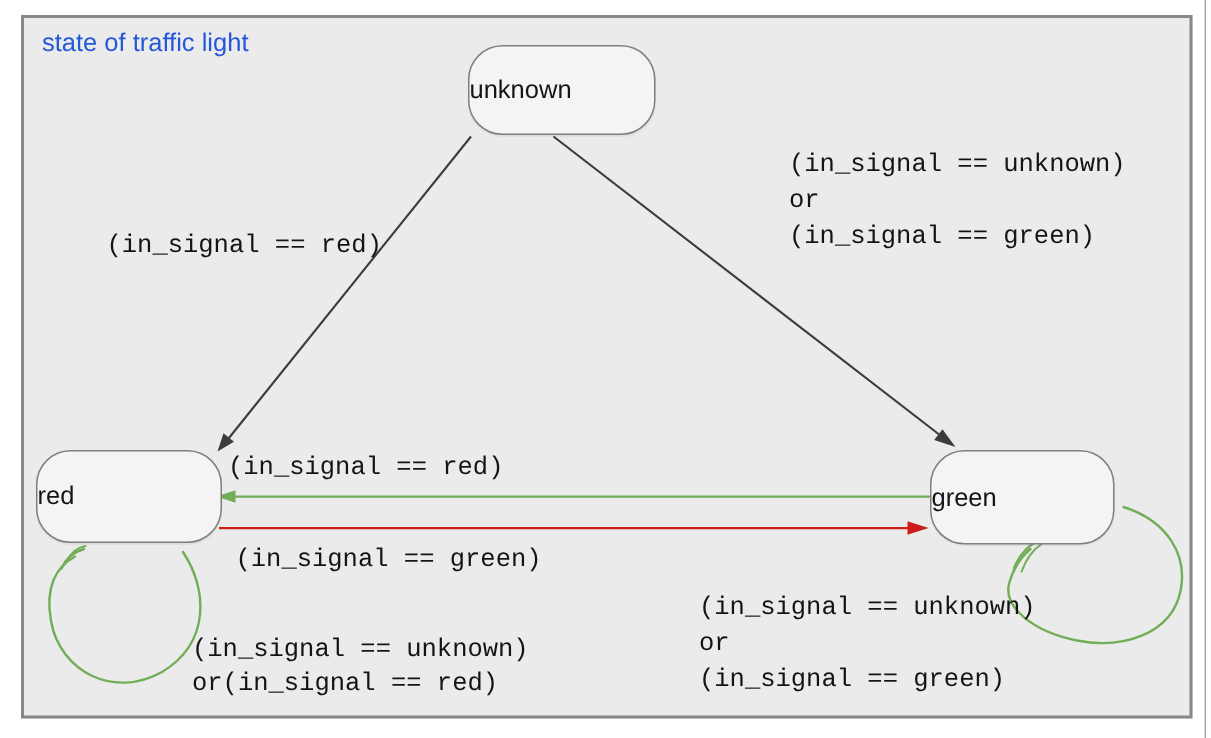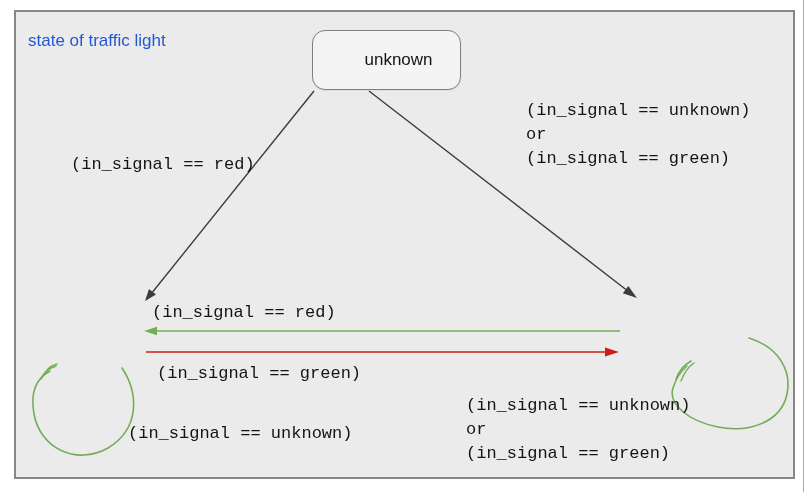--- a/index.html
+++ b/index.html
@@ -26,38 +26,36 @@
     background: #a9a9a9;
   }
   .overlay {
     position: absolute;
     left: 0; top: 0;
     width: 807px; height: 492px;
     pointer-events: none;
   }
   .title-block {
     position: absolute;
-    left: 28px; top: 30px;
+    left: 28px; top: 18px;
     font-size: 17px;
     line-height: 22px;
     color: #2457d8;
     white-space: nowrap;
   }
   .state {
     position: absolute;
     background: #f4f4f4;
     border: 1.5px solid #7f7f7f;
-    border-radius: 13px;
+    border-radius: 23px;
     display: flex;
     align-items: center;
-    justify-content: center;
     font-size: 17px;
     color: #141414;
     box-shadow: 0 1px 1px rgba(0,0,0,0.06);
-    padding-left: 24px;
   }
   .state-unknown { left: 312px; top: 30px;  width: 123px; height: 58px; }
   .state-red     { left: 24px;  top: 300px; width: 122px; height: 60px; }
   .state-green   { left: 620px; top: 300px; width: 121px; height: 61px; }
   .edge-label {
     position: absolute;
     font-size: 17px;
     line-height: 24px;
     white-space: nowrap;
     color: #141414;
@@ -101,35 +99,42 @@
     <path d="M 681 381 C 684 373 688 367 694 363" fill="none" stroke-width="1.4" stroke-linecap="round" stroke="#72ad58"></path>
   </svg>
 
   <div class="title-block">
     <div>state of traffic light</div>
   </div>
 
   <div class="state state-unknown">
     <span>unknown</span>
   </div>
+  <div class="state state-red">
+    <span>red</span>
+  </div>
+  <div class="state state-green">
+    <span>green</span>
+  </div>
 
   <div class="edge-label lbl-unknown-red">(in_signal == red)</div>
 
   <div class="edge-label lbl-unknown-green">
     <div>(in_signal == unknown)</div>
     <div>or</div>
     <div>(in_signal == green)</div>
   </div>
 
   <div class="edge-label lbl-green-red">(in_signal == red)</div>
 
   <div class="edge-label lbl-red-green">(in_signal == green)</div>
 
   <div class="edge-label lbl-red-self">
     <div>(in_signal == unknown)</div>
+    <div>or(in_signal == red)</div>
   </div>
 
   <div class="edge-label lbl-green-self">
     <div>(in_signal == unknown)</div>
     <div>or</div>
     <div>(in_signal == green)</div>
   </div>
 
 </div>
 

